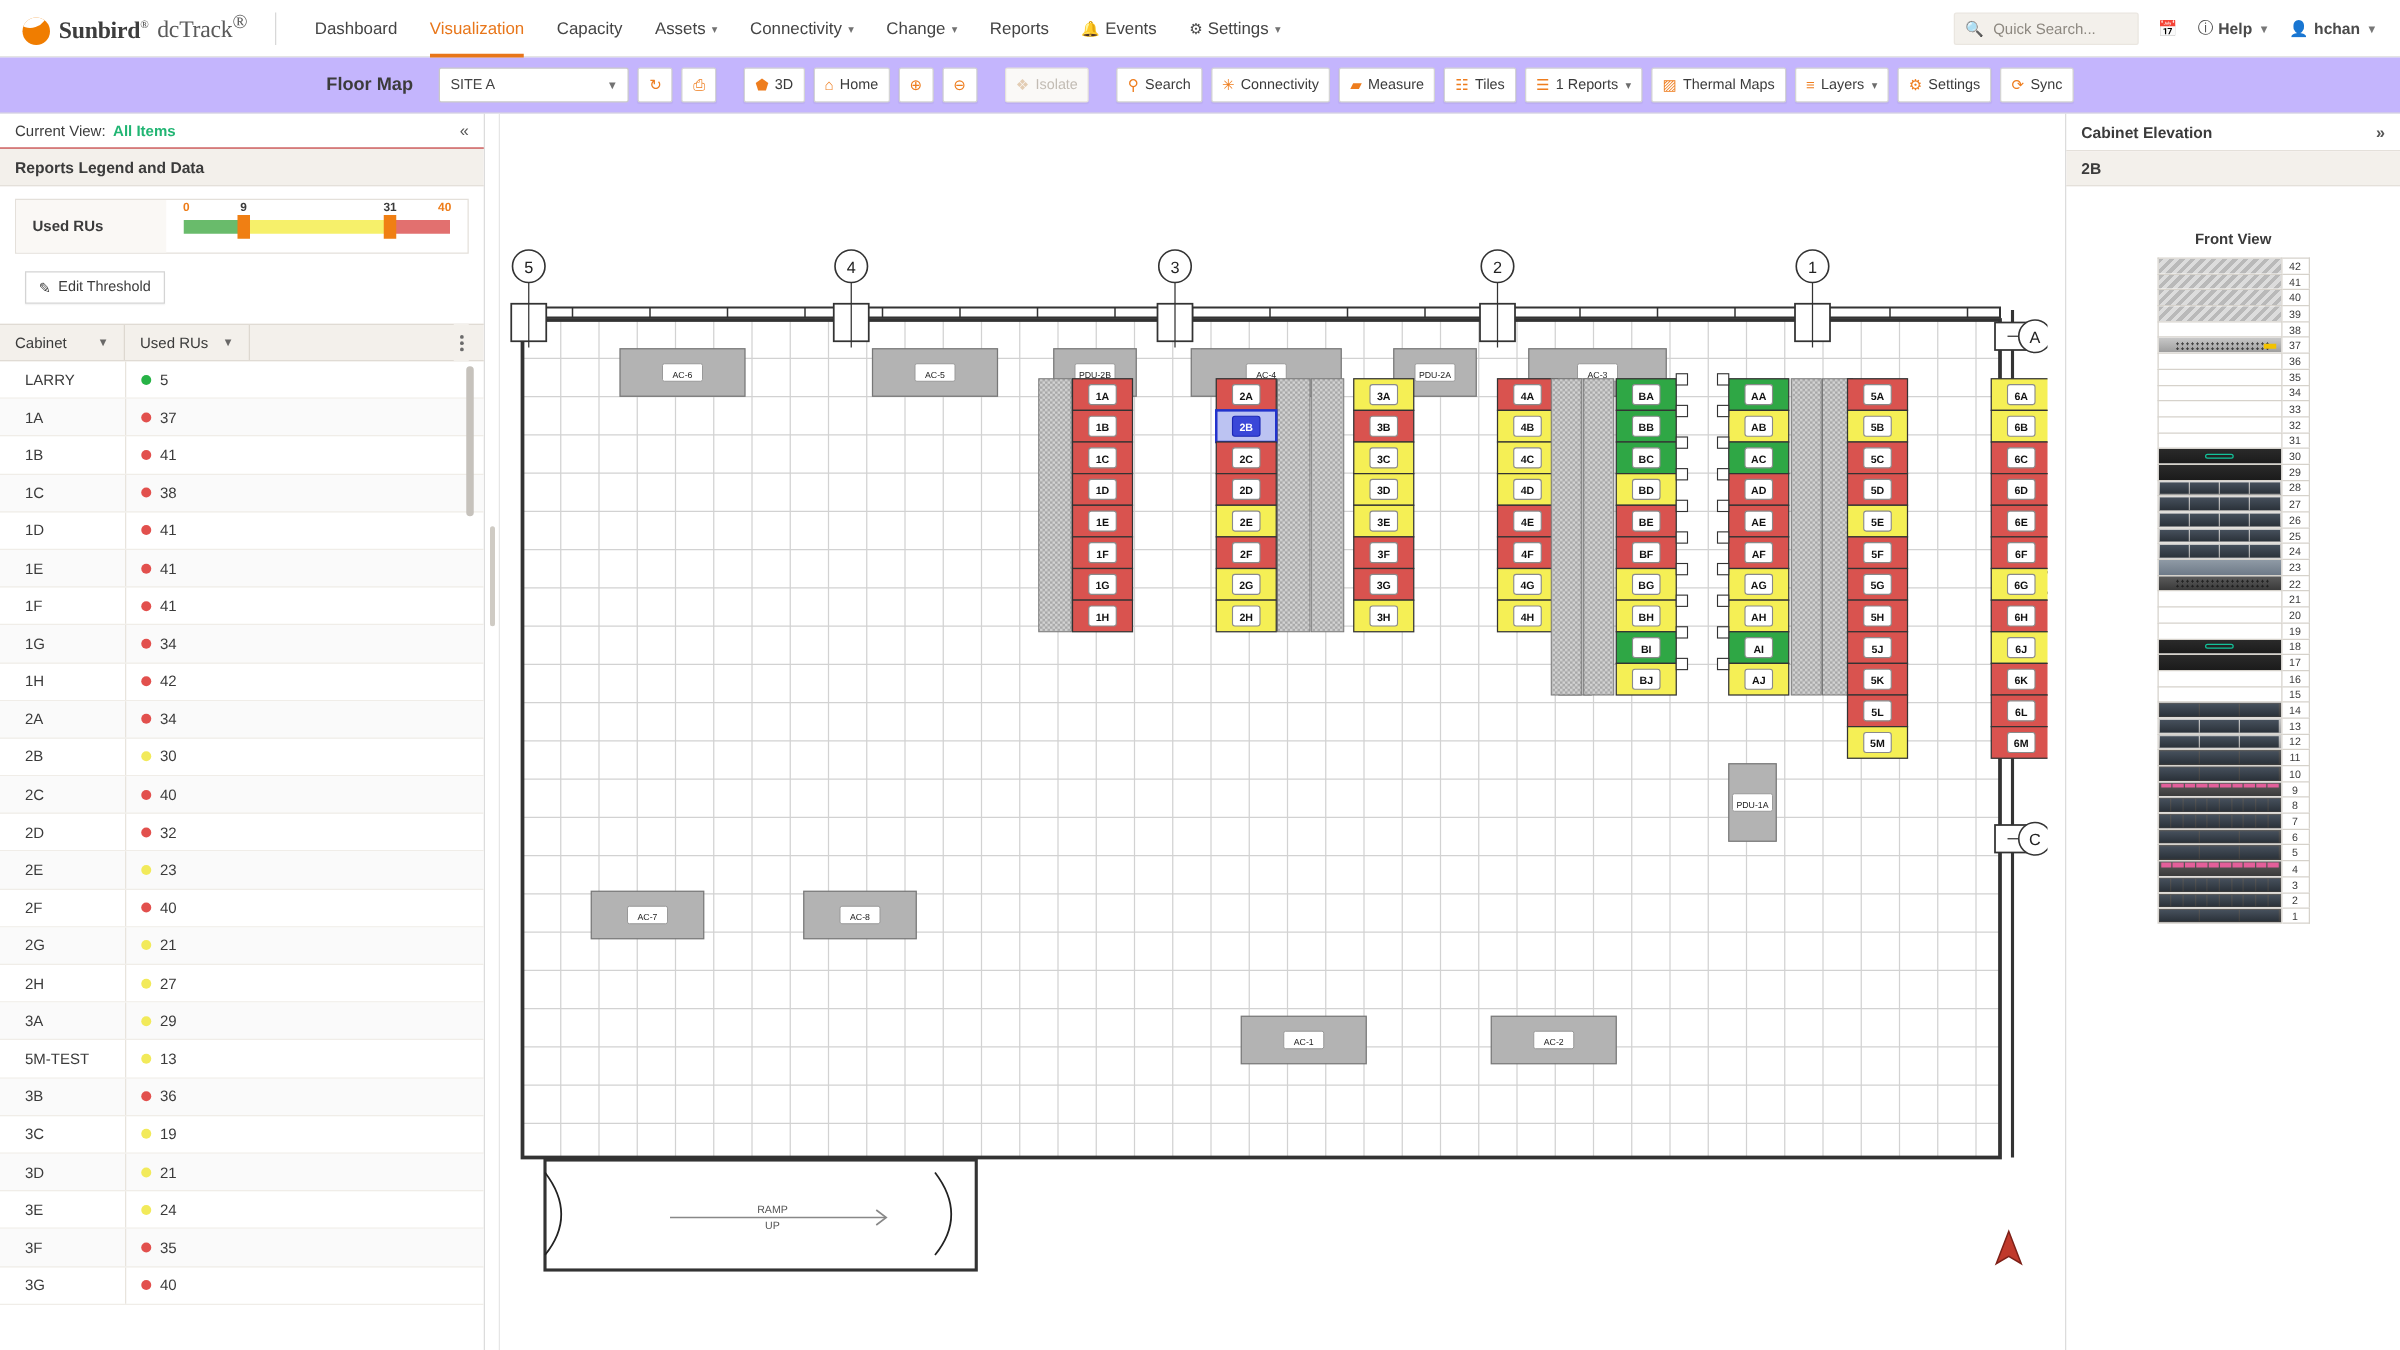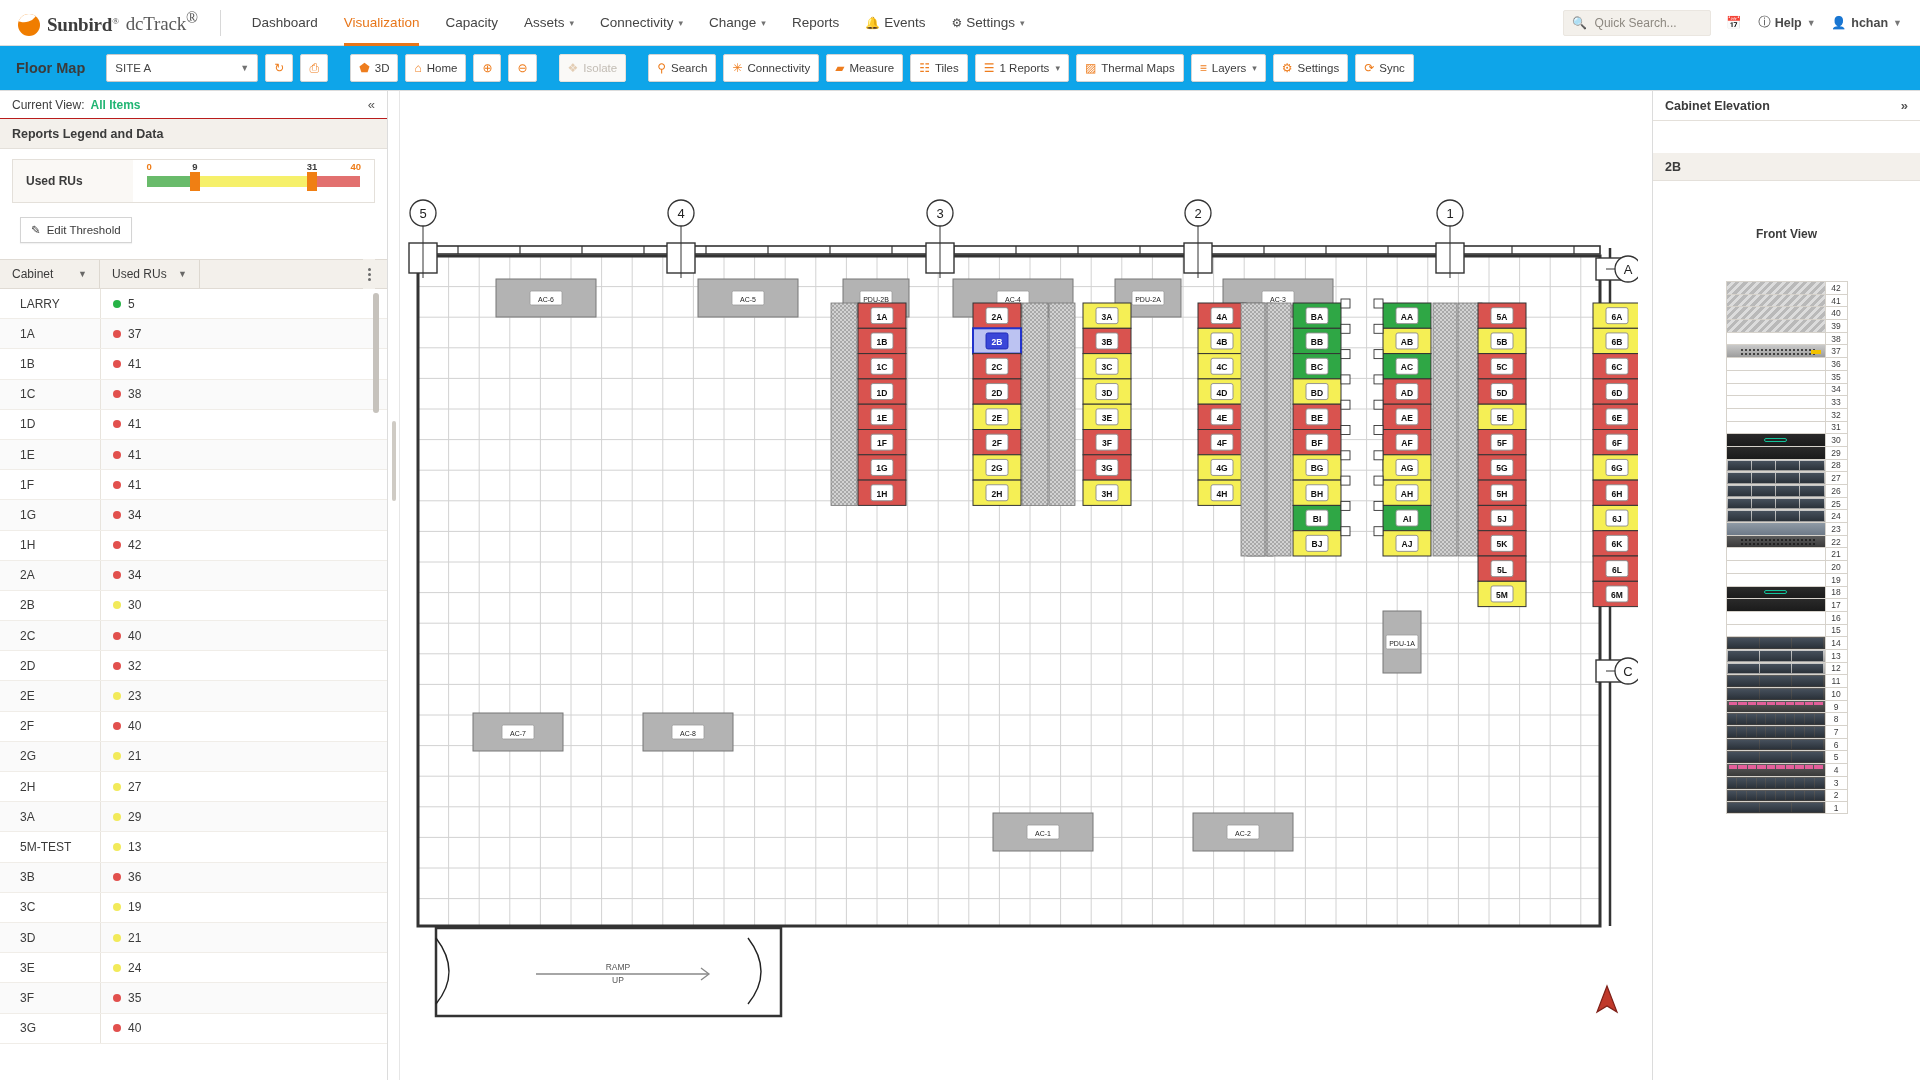--- a/index.html
+++ b/index.html
@@ -58,22 +58,22 @@
     height:26px; width:148px; padding: 0 9px; border-radius:2px;
     font-size:12px; color:#8d8880;
   }
   .qsearch .mag { color:#555; font-size:12px; }
   .ic-btn { font-size:14px; color:#4a4a4a; cursor:pointer; display:flex; align-items:center; gap:4px; font-size:12.5px;}
   .ic-btn b{ font-weight:700; font-size:12.5px; }
 
   
   .toolbar {
     height: 45px; flex:0 0 45px;
-    background:#0ea5e9; border-bottom:1px solid #dcdcdc;
-    display:flex; align-items:center; gap:7px; padding: 0 16px;
+    background:#c4b5fd; border-bottom:1px solid #dcdcdc;
+    display:flex; align-items:center; gap:7px; padding: 0 16px; justify-content: center;
   }
   .tb-title { font-size:14.5px; font-weight:700; color:#3b3b3b; margin-right:14px; }
   .tb-select {
     width:152px; height:28px; border:1px solid #c9c9c9; background:#fff;
     display:flex; align-items:center; justify-content:space-between;
     padding: 0 8px; font-size:11.5px; color:#444; border-radius:2px; cursor:pointer;
   }
   .tb-btn {
     height:28px; min-width:28px; border:1px solid #d4d4d4; background:#fff;
     display:flex; align-items:center; justify-content:center; gap:5px;
@@ -160,25 +160,25 @@
   .statusbar {
     position:absolute; left:0; right:0; bottom:0; height:26px;
     background:#f3f0eb; border-top:1px solid #e0dbd4;
     display:flex; align-items:center; padding: 0 16px; font-size:11.5px;
   }
   .sb-tile { color:#ee7c18; font-weight:700; }
   .sb-xy { color:#ee7c18; font-weight:700; margin-left:18px; }
   .sb-right { margin-left:auto; font-size:12px; color:#3b3b3b; }
 
   
-  .right { width:268px; flex:0 0 268px; border-left:1px solid #dcdcdc; background:#fff; display:flex; flex-direction:column;gap:32px; }
+  .right { width:268px; flex:0 0 268px; border-left:1px solid #dcdcdc; background:#fff; display:flex; flex-direction:column; }
   .ce-head { height:30px; display:flex; align-items:center; padding:0 12px; font-size:12.5px; font-weight:700; color:#3b3b3b; border-bottom:1px solid #e4e0da;}
   .ce-expand { margin-left:auto; font-size:13px; color:#555; cursor:pointer;}
   .ce-sub { height:28px; background:#f3f0eb; display:flex; align-items:center; padding:0 12px; font-size:12.5px; font-weight:700; color:#3b3b3b; border-bottom:1px solid #e4e0da;}
-  .ce-fv { text-align:center; font-size:12px; font-weight:700; color:#3b3b3b; padding:14px 0 8px; }
+  .ce-fv { text-align:center; font-size:12px; font-weight:700; color:#3b3b3b; padding:14px 0 8px;margin-top:21px; }
   .elev { margin: 0 auto; width: 122px; }
   .erow { display:flex; height:12.7px; }
   .eslot { flex:1; border:1px solid #d6d2cb; border-bottom:none; position:relative; overflow:hidden; background:#fff;}
   .erow:last-child .eslot { border-bottom:1px solid #d6d2cb; }
   .enum { width:22px; border:1px solid #d6d2cb; border-left:none; border-bottom:none; font-size:8.5px; color:#3b3b3b; display:flex; align-items:center; justify-content:center; background:#fff;}
   .erow:last-child .enum { border-bottom:1px solid #d6d2cb; }
   .hatch { background: repeating-linear-gradient(135deg,#b9b9b9 0 3px,#dcdcdc 3px 6px); }
   .dev-dark { background: linear-gradient(#2a2a2a,#1b1b1b); }
   .dev-gray { background: linear-gradient(#c9c9c9,#9d9d9d); }
   .dev-mid  { background: linear-gradient(#5c5c5c,#3a3a3a); }

